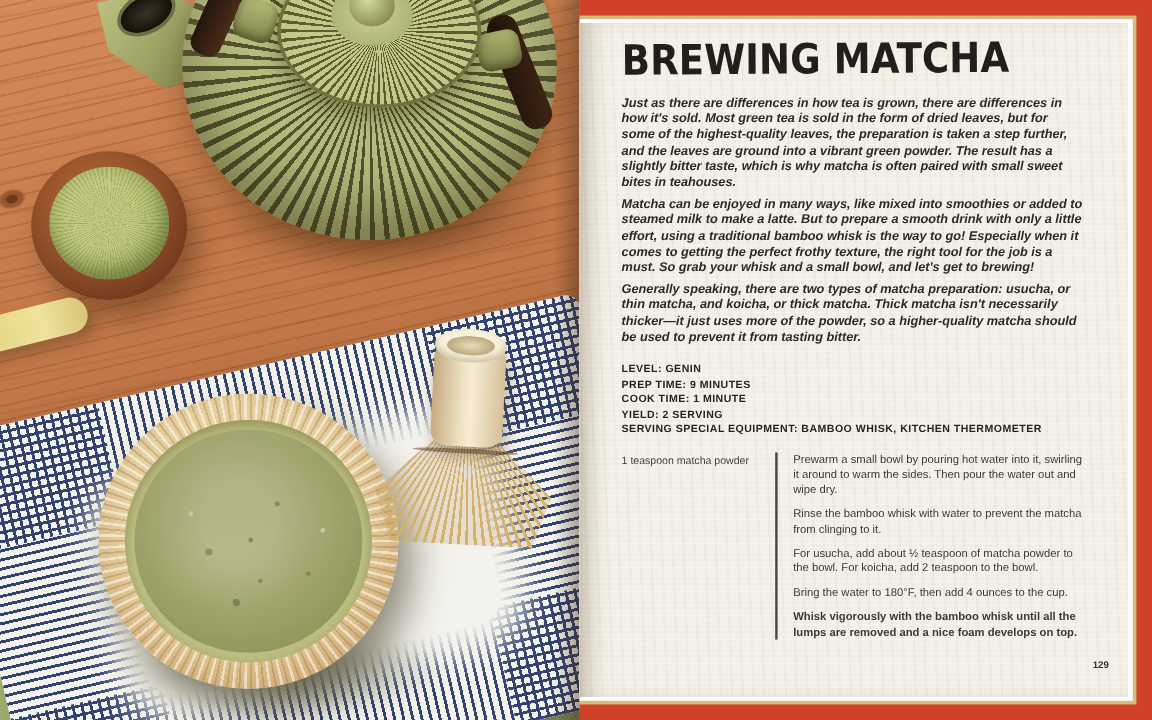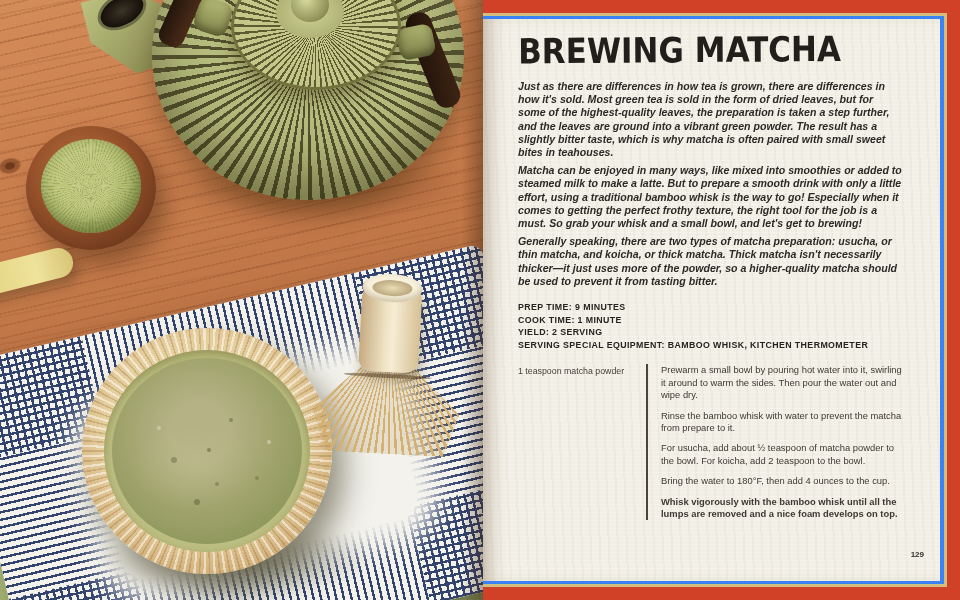--- a/index.html
+++ b/index.html
@@ -106,21 +106,21 @@
   .handle-top{position:absolute;left:48px;top:-14px;width:60px;height:28px;border-radius:50%;
     background:#f8f1dc;box-shadow:inset 0 -3px 6px rgba(140,120,80,.4);}
   .handle-hole{position:absolute;left:58px;top:-8px;width:40px;height:16px;border-radius:50%;
     background:radial-gradient(#e9dcb4,#a8936a);}
   .gutter-shade{position:absolute;left:461px;top:0;width:22px;height:600px;
     background:linear-gradient(90deg, rgba(0,0,0,0), rgba(60,35,15,.40));}
 
   
   #page{position:absolute;left:483px;top:0;width:477px;height:600px;background:#d04128;}
   .paper-tan{position:absolute;left:0;top:13px;right:13px;bottom:13px;background:#d3bc80;}
-  .paper-cream{position:absolute;left:0;top:3px;right:3px;bottom:3px;background:#3b82f6;}
+  .paper-cream{position:absolute;left:0;top:3px;right:3px;bottom:3px;background:#ffffff;}
   .paper{position:absolute;left:0;top:3px;right:4px;bottom:3px;background:
       repeating-linear-gradient(0deg, rgba(255,255,255,.25) 0 1px, transparent 1px 4px),
       repeating-linear-gradient(88deg, rgba(210,205,190,.18) 0 2px, transparent 2px 9px),
       #f2efe6;
     box-shadow:inset 16px 0 20px -12px rgba(90,60,30,.38);}
   .content{position:absolute;left:35px;top:0;width:392px;}
   .title{margin:12px 0 0;color:#211e1b;font-family:"DejaVu Sans","Liberation Sans",sans-serif;
     font-size:31px;font-weight:800;letter-spacing:0;line-height:36px;
     transform:scale(1.0,1.12) rotate(-0.4deg);transform-origin:left top;}
   .intro p{margin:5px 0 0;width:385px;font-style:italic;font-weight:bold;
@@ -199,34 +199,35 @@
           <div class="content">
             <h1 class="title">BREWING MATCHA</h1>
 
             <div class="intro">
               <p>Just as there are differences in how tea is grown, there are differences in how it's sold. Most green tea is sold in the form of dried leaves, but for some of the highest-quality leaves, the preparation is taken a step further, and the leaves are ground into a vibrant green powder. The result has a slightly bitter taste, which is why matcha is often paired with small sweet bites in teahouses.</p>
               <p>Matcha can be enjoyed in many ways, like mixed into smoothies or added to steamed milk to make a latte. But to prepare a smooth drink with only a little effort, using a traditional bamboo whisk is the way to go! Especially when it comes to getting the perfect frothy texture, the right tool for the job is a must. So grab your whisk and a small bowl, and let's get to brewing!</p>
               <p>Generally speaking, there are two types of matcha preparation: usucha, or thin matcha, and koicha, or thick matcha. Thick matcha isn't necessarily thicker—it just uses more of the powder, so a higher-quality matcha should be used to prevent it from tasting bitter.</p>
             </div>
 
             <div class="meta">
+              <div>LEVEL: GENIN</div>
               <div>PREP TIME: 9 MINUTES</div>
               <div>COOK TIME: 1 MINUTE</div>
               <div>YIELD: 2 SERVING</div>
               <div>SERVING SPECIAL EQUIPMENT: BAMBOO WHISK, KITCHEN THERMOMETER</div>
             </div>
 
             <div class="recipe-cols">
               <div class="ingredients">
                 <div>1 teaspoon matcha powder</div>
               </div>
               <div class="divider"></div>
               <div class="steps">
                 <p>Prewarm a small bowl by pouring hot water into it, swirling it around to warm the sides. Then pour the water out and wipe dry.</p>
-                <p>Rinse the bamboo whisk with water to prevent the matcha from prepare to it.</p>
+                <p>Rinse the bamboo whisk with water to prevent the matcha from clinging to it.</p>
                 <p>For usucha, add about ½ teaspoon of matcha powder to the bowl. For koicha, add 2 teaspoon to the bowl.</p>
                 <p>Bring the water to 180°F, then add 4 ounces to the cup.</p>
                 <p>Whisk vigorously with the bamboo whisk until all the lumps are removed and a nice foam develops on top.</p>
               </div>
             </div>
           </div>
 
           <div class="page-number">129</div>
         </div>
       </div>

